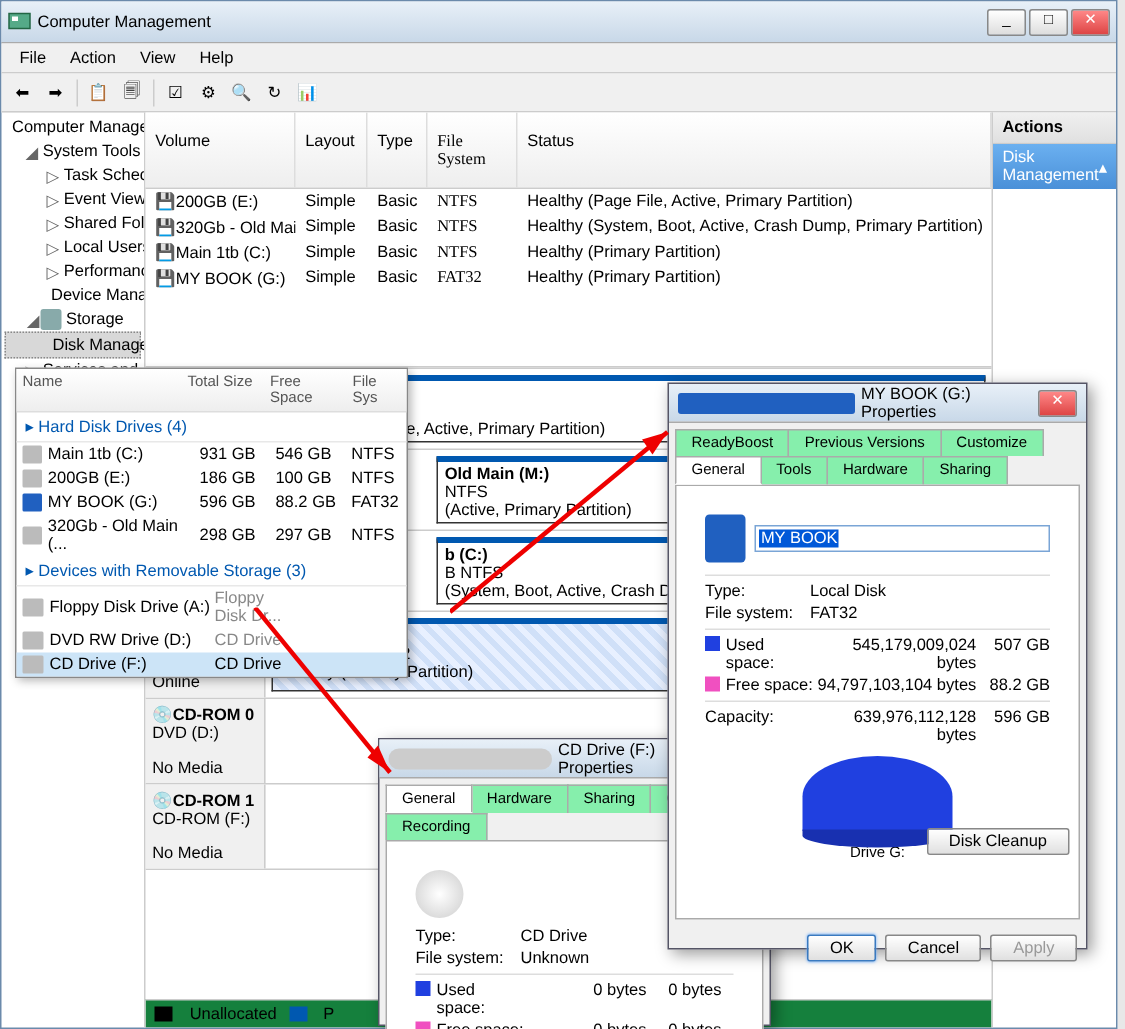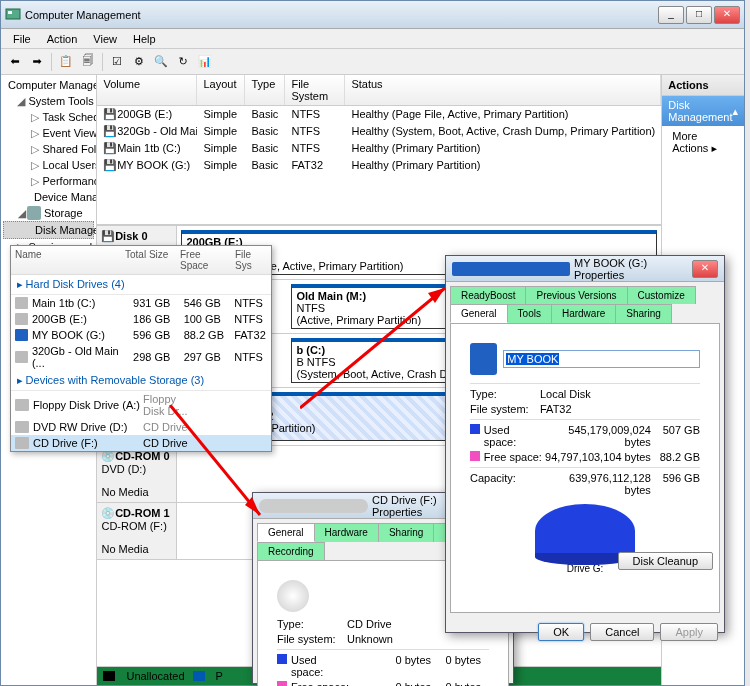--- a/index.html
+++ b/index.html
@@ -26,24 +26,24 @@
 .tree-item { display: flex; align-items: center; padding: 1px 2px; white-space: nowrap; }
 .tree-item.indent1 { padding-left: 14px; }
 .tree-item.indent2 { padding-left: 28px; }
 .tree-item.selected { background: #d8d8d8; border: 1px dotted #888; }
 .tree-icon { width: 14px; height: 14px; margin-right: 3px; display: inline-block; background: #7aa; border-radius: 2px; }
 .expand { width: 10px; display: inline-block; text-align: center; color: #666; }
 
 .center-panel { flex: 1; display: flex; flex-direction: column; }
 .volume-table { border-bottom: 1px solid #ccc; }
 .vol-header { display: flex; background: linear-gradient(#fff,#eee); border-bottom: 1px solid #ccc; }
-.vol-header div { padding: 3px 6px; border-right: 1px solid #ddd; }
+.vol-header div { padding: 13px 6px; border-right: 1px solid #ddd; }
 .vol-row { display: flex; padding: 1px 0; }
 .vol-row div { padding: 1px 6px; white-space: nowrap; overflow: hidden; }
-.c-vol { width: 100px; } .c-lay { width: 48px; } .c-typ { width: 40px; } .c-fs { width: 60px; } .c-stat { flex: 1; }
+.c-vol { width: 100px; } .c-lay { width: 48px; } .c-typ { width: 40px; } .c-fs { width: 60px; font-family: Liberation Serif, serif; } .c-stat { flex: 1; }
 
 .disk-area { flex: 1; overflow: hidden; border-top: 1px solid #ccc; position: relative; }
 .disk-row { display: flex; border-bottom: 1px solid #ccc; min-height: 50px; }
 .disk-label { width: 80px; padding: 4px; border-right: 1px solid #ccc; background: #f0f0f0; font-size: 10px; }
 .disk-label strong { font-weight: bold; }
 .disk-graphic { flex: 1; padding: 4px; display: flex; gap: 2px; }
 .partition { border: 1px solid #333; padding: 2px 4px; font-size: 10px; background: #fff; border-top: 4px solid #0058b0; flex: 1; }
 .partition.sel { background: repeating-linear-gradient(45deg,#e8f0ff,#e8f0ff 4px,#d0e0f8 4px,#d0e0f8 8px); }
 .legend { display: flex; gap: 8px; padding: 3px 6px; border-top: 1px solid #ccc; font-size: 10px; align-items: center; position: absolute; bottom: 0; left: 0; right: 0; background: #15803d; }
 .legend-box { width: 12px; height: 10px; display: inline-block; margin-right: 3px; }
@@ -264,21 +264,20 @@
         </div>
       </div>
     </div>
 
     <div class="actions-panel">
       <div class="actions-hdr">Actions</div>
       <div class="actions-sub">
           <span>Disk Management</span>
           <span>▴</span>
         </div>
-      <div class="actions-item"><span>More Actions</span> ▸</div>
     </div>
   </div>
 </div>
 
 <div class="drives-popup">
   <div class="drives-hdr">
     <div class="dh-name">Name</div>
     <div class="dh-size">Total Size</div>
     <div class="dh-free">Free Space</div>
     <div class="dh-fs">File Sys</div>

